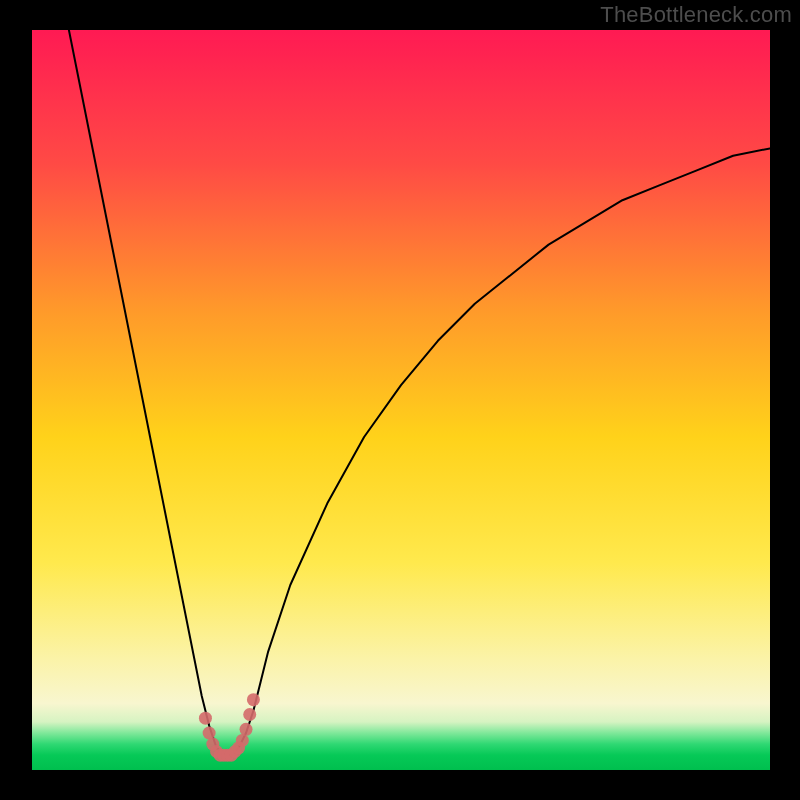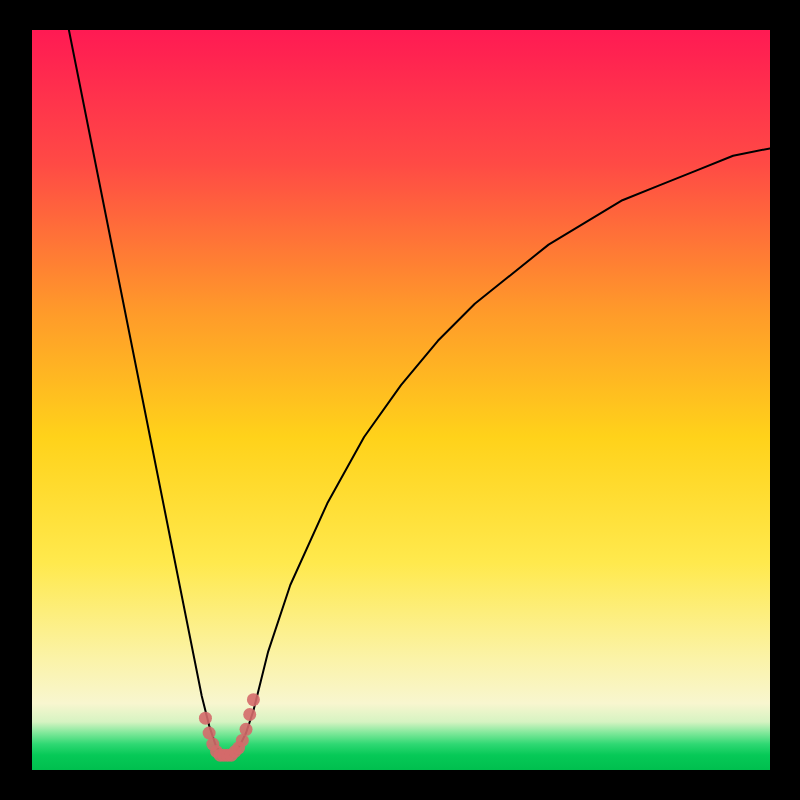--- a/index.html
+++ b/index.html
@@ -37,20 +37,21 @@
   .plot svg {
     width: 738px;
     height: 740px;
     display: block;
   }
 </style>
 </head>
 <body>
 
 <div class="stage">
+  <div class="watermark">TheBottleneck.com</div>
 
   <div class="plot">
     <svg viewBox="0 0 738 740" preserveAspectRatio="none">
       <defs>
         <linearGradient id="bg-grad" x1="0" y1="0" x2="0" y2="1">
           <stop offset="0%" stop-color="#ff1a53"></stop>
           <stop offset="18%" stop-color="#ff4a45"></stop>
           <stop offset="38%" stop-color="#ff9a2a"></stop>
           <stop offset="55%" stop-color="#ffd21a"></stop>
           <stop offset="72%" stop-color="#ffe94d"></stop>

